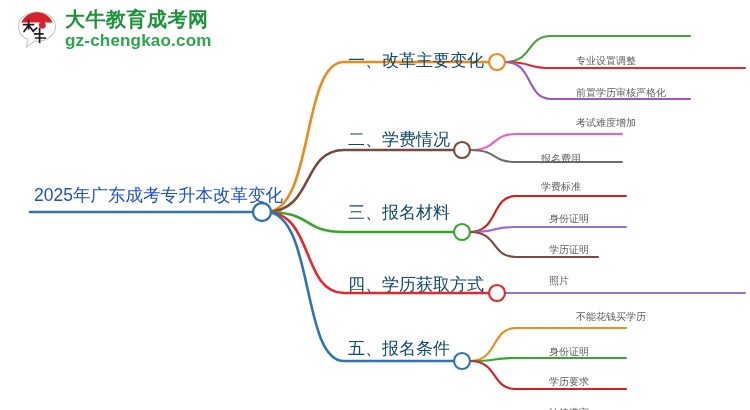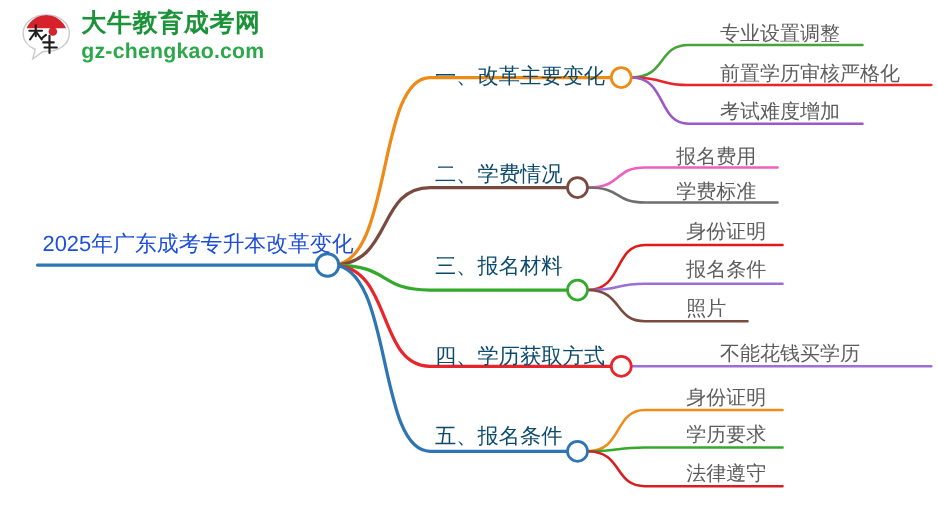--- a/index.html
+++ b/index.html
@@ -70,22 +70,23 @@
     font-size: 17px;
     color: #0c4a6e;
     white-space: nowrap;
     line-height: 1;
   }
   .root-label {
     font-size: 17.5px;
     color: #1d4ed8;
   }
   .leaf-label {
-    font-size: 16px;
+    font-size: 10px;
     color: #5c5c5c;
+    margin-top: 36px;
   }
 </style>
 </head>
 <body>
 
 <div id="logo-block">
   <div id="logo-mark">
     <svg width="42" height="42" viewBox="0 0 42 42" aria-hidden="true">
 
       <path d="M21 4 C10.5 4 2.5 10.2 2.5 18.5 C2.5 24.2 6.4 29.1 12.2 31.6 L10.2 39 L18.6 33.1 C19.7 33.2 20.4 33.2 21 33.2 C31.5 33.2 39.5 27 39.5 18.5 C39.5 10.2 31.5 4 21 4 Z" fill="#ffffff" stroke="#c9c9c9" stroke-width="1.1"></path>
@@ -152,21 +153,21 @@
       <div class="node-label root-label" style="left: 34px; top: 187px;">2025年广东成考专升本改革变化</div>
       <div class="node-label" style="left: 348px; top: 52px;">一、改革主要变化</div>
       <div class="node-label leaf-label" style="left: 576px; top: 20px;">专业设置调整</div>
       <div class="node-label leaf-label" style="left: 576px; top: 52px;">前置学历审核严格化</div>
       <div class="node-label leaf-label" style="left: 576px; top: 82px;">考试难度增加</div>
       <div class="node-label" style="left: 348px; top: 131px;">二、学费情况</div>
       <div class="node-label leaf-label" style="left: 541px; top: 118px;">报名费用</div>
       <div class="node-label leaf-label" style="left: 541px; top: 146px;">学费标准</div>
       <div class="node-label" style="left: 348px; top: 204px;">三、报名材料</div>
       <div class="node-label leaf-label" style="left: 549px; top: 178px;">身份证明</div>
-      <div class="node-label leaf-label" style="left: 549px; top: 209px;">报名条件</div>
+      <div class="node-label leaf-label" style="left: 549px; top: 209px;">学历证明</div>
       <div class="node-label leaf-label" style="left: 549px; top: 240px;">照片</div>
       <div class="node-label" style="left: 348px; top: 276px;">四、学历获取方式</div>
       <div class="node-label leaf-label" style="left: 576px; top: 276px;">不能花钱买学历</div>
       <div class="node-label" style="left: 348px; top: 340px;">五、报名条件</div>
       <div class="node-label leaf-label" style="left: 549px; top: 311px;">身份证明</div>
       <div class="node-label leaf-label" style="left: 549px; top: 341px;">学历要求</div>
       <div class="node-label leaf-label" style="left: 549px; top: 372px;">法律遵守</div>
     </div>
 </div>
 

